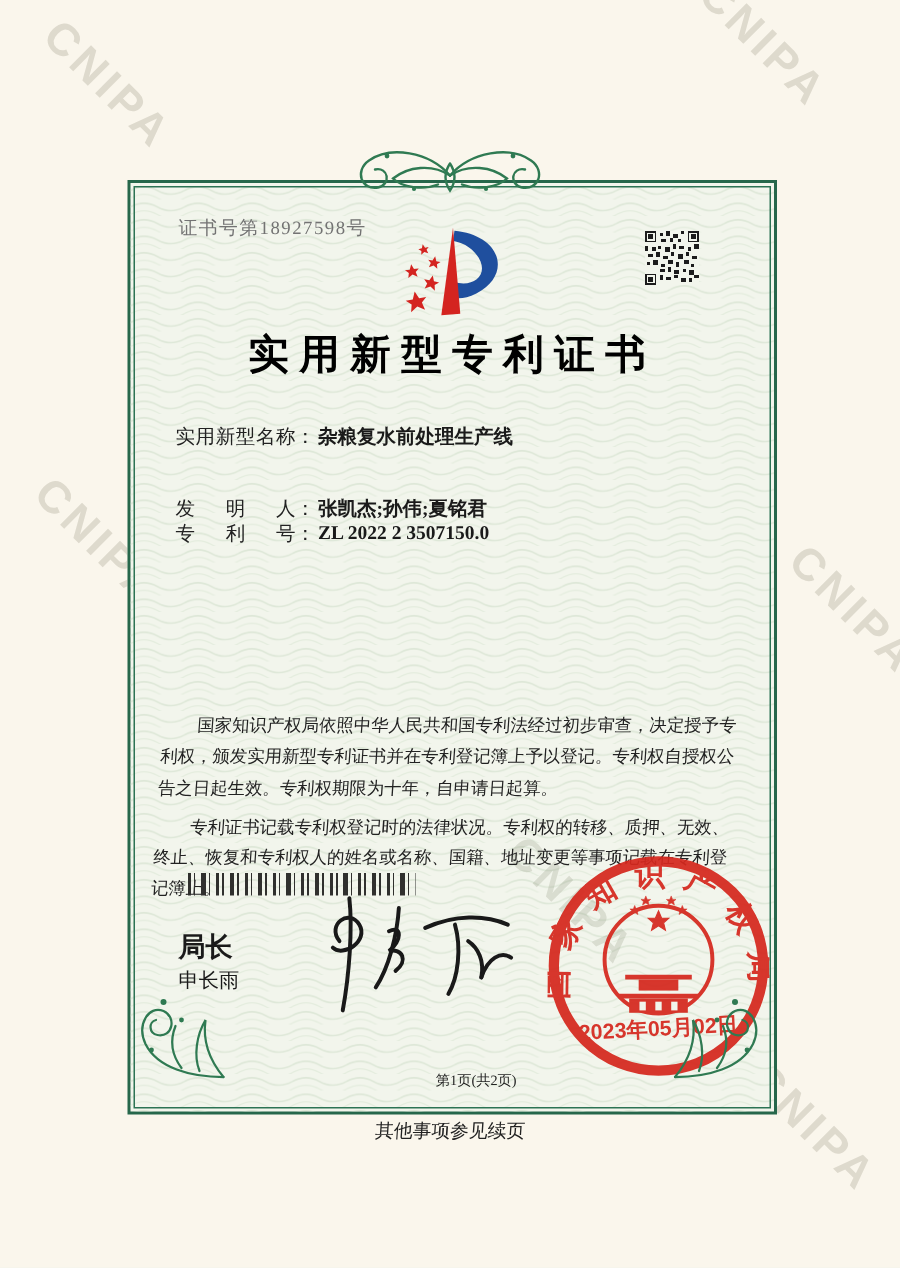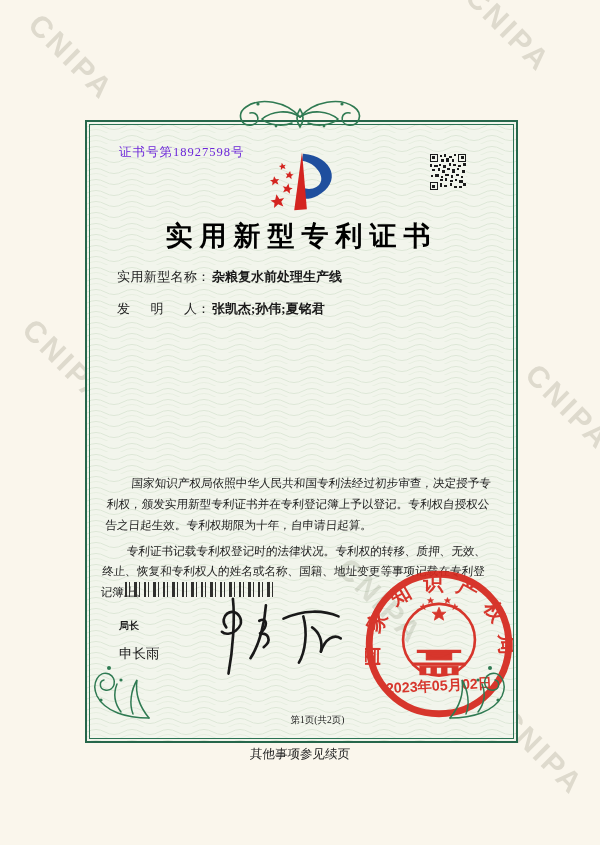--- a/index.html
+++ b/index.html
@@ -18,49 +18,49 @@
     pointer-events:none;white-space:nowrap;
   }
   .frame{
     position:absolute;z-index:2;left:85px;top:120px;width:429px;height:619px;
     border:2px solid #26674b;background:#f2f5ec;
   }
   .frame-inner{position:absolute;inset:2px;border:1px solid #2c7354;pointer-events:none;}
   .guilloche{position:absolute;inset:0;width:100%;height:100%;}
   .wm-inner{position:absolute;left:240px;top:462px;z-index:3;color:rgba(120,125,100,0.20);}
   .content{position:absolute;inset:0;z-index:4;}
-  .cert-no{position:absolute;left:32px;top:22px;font-size:12.5px;letter-spacing:1px;color:#6d28d9;}
+  .cert-no{position:absolute;left:32px;top:22px;font-size:12.5px;letter-spacing:1px;color:#737373;}
   .logo{position:absolute;left:171px;top:26px;width:88px;height:70px;}
   .qr{position:absolute;left:343px;top:32px;width:36px;height:36px;}
   .title{
     position:absolute;left:0;top:96px;width:100%;text-align:center;
     font-size:27px;font-weight:bold;letter-spacing:7px;color:#000000;
   }
-  .frow{position:absolute;left:30px;font-size:13px;white-space:nowrap;}
+  .frow{position:absolute;left:30px;font-size:13px;white-space:nowrap;margin-top:14px;}
   .flabel{display:inline-block;width:80px;text-align:justify;text-align-last:justify;vertical-align:top;color:#222;}
   .fcolon{display:inline-block;margin-right:2px;vertical-align:top;color:#222;}
   .fvalue{display:inline-block;font-weight:bold;color:#1a1a1a;vertical-align:top;}
   .fvalue-wrap{white-space:normal;width:312px;line-height:1.35;}
   .fgroup2{position:absolute;left:225px;top:0;}
   .paras{
     position:absolute;left:22px;top:352px;width:390px;
     font-size:11.6px;line-height:1.8;color:#222;
     transform:skewX(-4deg);transform-origin:left top;
   }
   .paras p{margin:0 0 5px 0;text-indent:2em;}
   .barcode{
     position:absolute;left:38px;top:460px;width:152px;height:15px;
     background:
       repeating-linear-gradient(90deg,
         #30302e 0 2px, rgba(0,0,0,0) 2px 4px,
         #30302e 4px 5px, rgba(0,0,0,0) 5px 9px,
         #30302e 9px 12px, rgba(0,0,0,0) 12px 14px,
         #30302e 14px 15px, rgba(0,0,0,0) 15px 19px);
   }
-  .sig-title{position:absolute;left:32px;top:497px;font-size:10px;font-weight:bold;
+  .sig-title{position:absolute;left:32px;top:497px;font-size:18px;font-weight:bold;
     font-family:"Liberation Sans","DejaVu Sans",sans-serif;color:#1a1a1a;}
   .sig-name{position:absolute;left:32px;top:523px;font-size:13.5px;font-weight:normal;
     font-family:"Liberation Sans","DejaVu Sans",sans-serif;color:#1a1a1a;}
   .signature{position:absolute;left:108px;top:468px;width:155px;height:88px;}
   .seal{position:absolute;left:278px;top:448px;width:148px;height:148px;opacity:0.93;}
   .page-num{position:absolute;left:0;top:592px;width:100%;text-align:center;font-size:9.5px;color:#222;padding-left:16px;}
   .continuation{
     position:absolute;z-index:2;left:0;top:746px;width:600px;text-align:center;
     font-size:12.5px;color:#222;transform:skewX(-4deg);
   }
@@ -162,22 +162,25 @@
           <rect x="27" y="29" width="2" height="2"></rect>
           <rect x="30" y="27" width="3" height="2"></rect>
       </g>
     </svg>
 
     <div class="title">实用新型专利证书</div>
 
     <div class="frow" style="top:146px;">
       <span class="flabel">实用新型名称</span><span class="fcolon">：</span><span class="fvalue">杂粮复水前处理生产线</span>
     </div>
-    <div class="frow" style="top:178px;">
+    <div class="frow" style="top:194px;">
       <span class="flabel">发明人</span><span class="fcolon">：</span><span class="fvalue">张凯杰;孙伟;夏铭君</span>
+    </div>
+    <div class="frow" style="top:211px;">
+      <span class="flabel">专利号</span><span class="fcolon">：</span><span class="fvalue">ZL 2022 2 3507150.0</span>
     </div>
 
     <div class="paras">
       <p>国家知识产权局依照中华人民共和国专利法经过初步审查，决定授予专利权，颁发实用新型专利证书并在专利登记簿上予以登记。专利权自授权公告之日起生效。专利权期限为十年，自申请日起算。</p>
       <p>专利证书记载专利权登记时的法律状况。专利权的转移、质押、无效、终止、恢复和专利权人的姓名或名称、国籍、地址变更等事项记载在专利登记簿上。</p>
     </div>
 
     <div class="barcode"></div>
 
     <div class="sig-title">局长</div>

